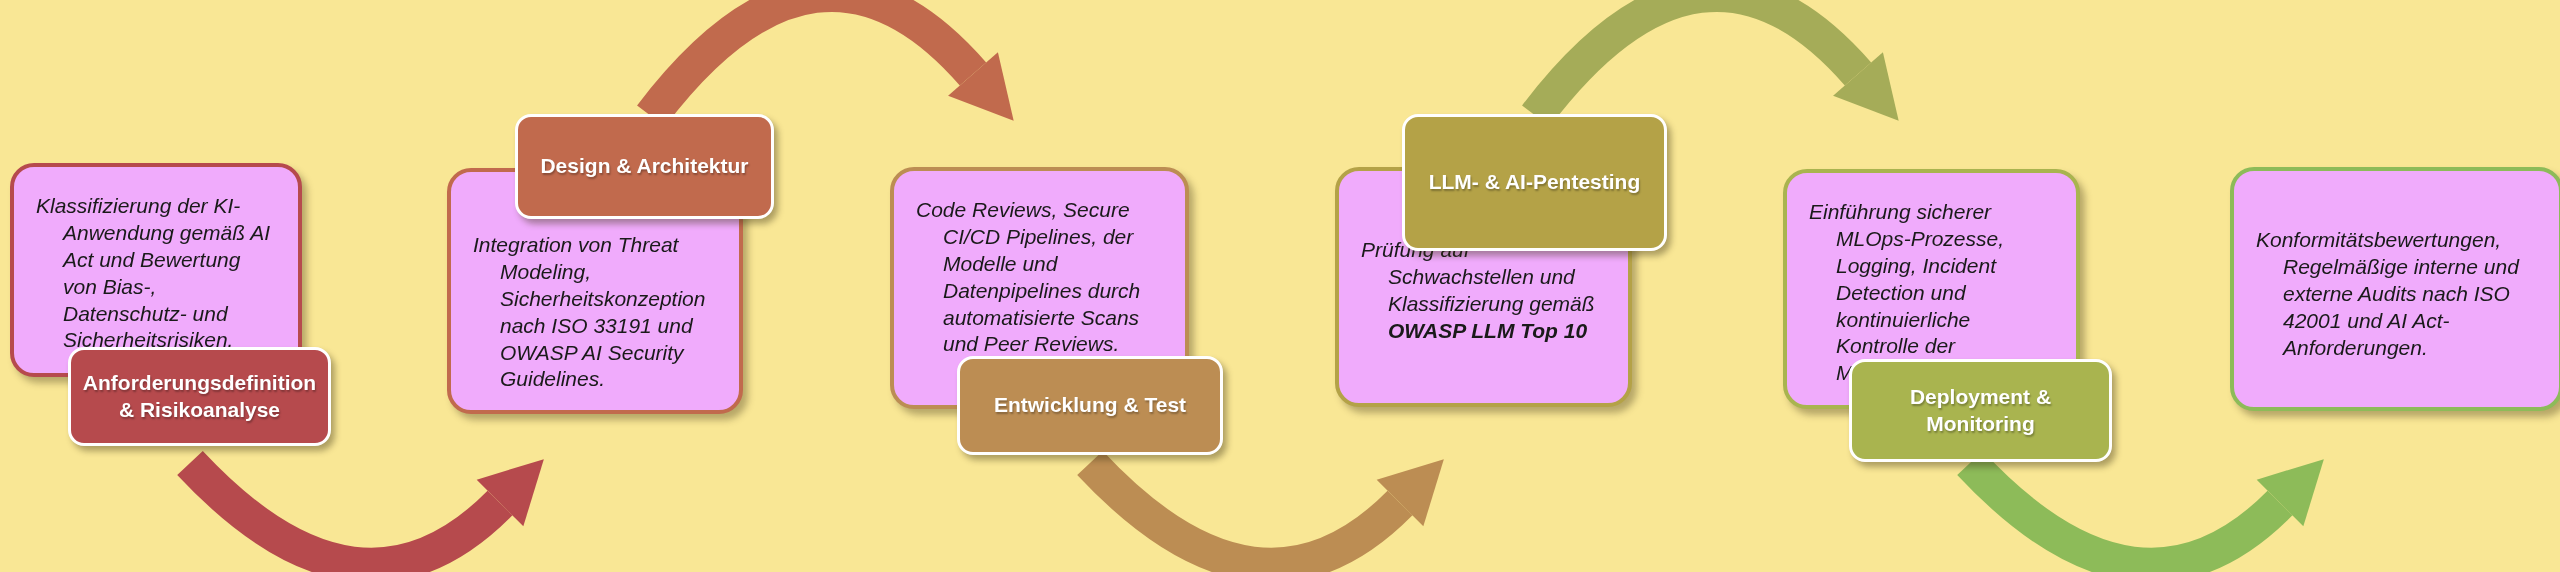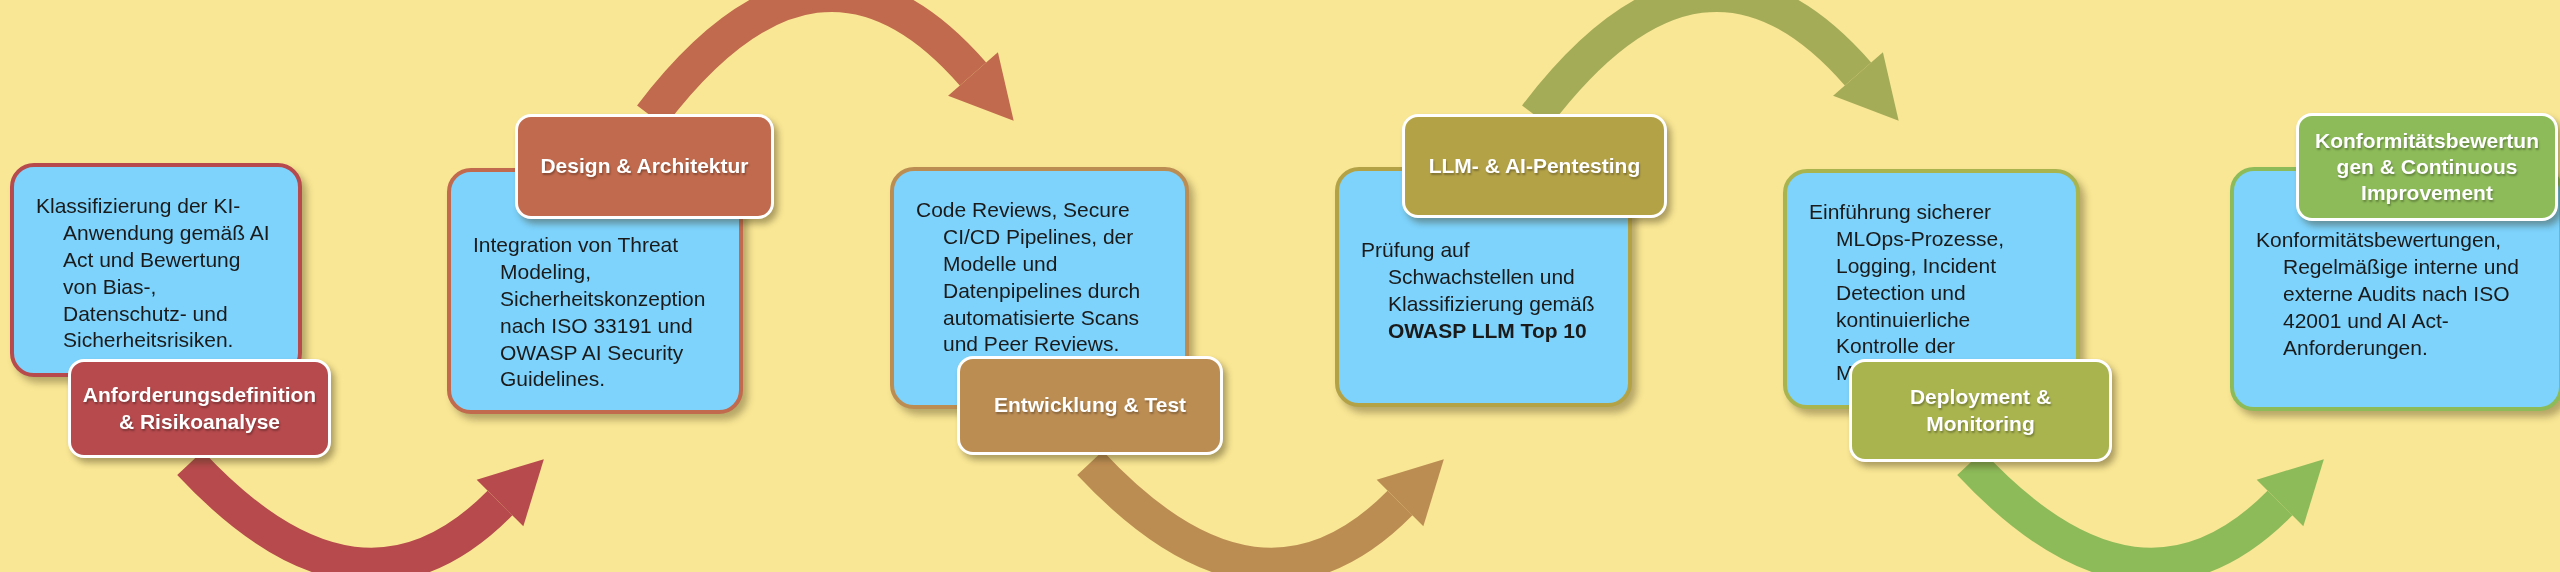--- a/index.html
+++ b/index.html
@@ -14,26 +14,27 @@
     position: relative;
     width: 2560px;
     height: 572px;
     background: var(--accent, #F9E795);
     overflow: hidden;
   }
   
   .card {
     position: absolute;
     box-sizing: border-box;
-    background: #7dd3fc;
+    background: #f0abfc;
     border: 4px solid var(--accent, #888);
     border-radius: 24px;
     box-shadow: 5px 6px 7px rgba(60, 50, 20, 0.35);
     padding: 26px 18px 16px 22px;
     z-index: 1;
+    font-style: italic;
   }
   .card p.body {
     margin: 0;
     font-size: 21px;
     line-height: 1.28;
     color: #1a1a1a;
     padding-left: 27px;
     text-indent: -27px;
     overflow-wrap: break-word;
   }
@@ -106,21 +107,21 @@
   <div class="arrow" style="left: 1950px; top: 455px; --accent: #8DBB59;">
     <svg width="385" height="117" viewBox="0 0 385 117">
       <path d="M 20 8 Q 190 190 330 48" fill="none" stroke="currentColor" stroke-width="35"></path>
       <polygon points="0,-33 62,0 0,33" fill="currentColor" transform="translate(330,48) rotate(-45)"></polygon>
     </svg>
   </div>
 
   <section class="card" style="left: 10px; top: 163px; width: 292px; height: 214px; --accent: #B64A4D;">
     <p class="body">Klassifizierung der KI-Anwendung gemäß AI Act und Bewertung von Bias-, Datenschutz- und Sicherheitsrisiken.</p>
   </section>
-  <div class="label" style="left: 68px; top: 359px; width: 263px; height: 99px; --accent: #B64A4D;">
+  <div class="label" style="left: 68px; top: 347px; width: 263px; height: 99px; --accent: #B64A4D;">
     <span>Anforderungsdefinition &amp; Risikoanalyse</span>
   </div>
 
   <section class="card" style="left: 447px; top: 168px; width: 296px; height: 246px; padding-top: 60px; --accent: #C16A4D;">
     <p class="body">Integration von Threat Modeling, Sicherheitskonzeption nach ISO 33191 und OWASP AI Security Guidelines.</p>
   </section>
   <div class="label" style="left: 515px; top: 114px; width: 259px; height: 105px; text-align: right; --accent: #C16A4D;">
     <span>Design &amp; Architektur</span>
   </div>
 
@@ -129,31 +130,28 @@
   </section>
   <div class="label" style="left: 957px; top: 356px; width: 266px; height: 99px; --accent: #BC8D53;">
     <span>Entwicklung &amp; Test</span>
   </div>
 
   <section class="card" style="left: 1335px; top: 167px; width: 297px; height: 240px; padding-top: 66px; --accent: #B4A247;">
     <p class="body">
       <span>Prüfung auf Schwachstellen und Klassifizierung gemäß </span><strong>OWASP LLM Top 10</strong>
     </p>
   </section>
-  <div class="label" style="left: 1402px; top: 114px; width: 265px; height: 104px; --accent: #B4A247;">
+  <div class="label" style="left: 1402px; top: 114px; width: 265px; height: 137px; --accent: #B4A247;">
     <span>LLM- &amp; AI-Pentesting</span>
   </div>
 
   <section class="card" style="left: 1783px; top: 169px; width: 297px; height: 240px; --accent: #A9B44F;">
     <p class="body">Einführung sicherer MLOps-Prozesse, Logging, Incident Detection und kontinuierliche Kontrolle der Modellintegrität.</p>
   </section>
   <div class="label" style="left: 1849px; top: 359px; width: 263px; height: 103px; justify-content: center; --accent: #A9B44F;">
     <span>Deployment &amp; Monitoring</span>
   </div>
 
   <section class="card" style="left: 2230px; top: 167px; width: 333px; height: 244px; padding-top: 56px; --accent: #8DBB59;">
     <p class="body">Konformitätsbewertungen, Regelmäßige interne und externe Audits nach ISO 42001 und AI Act-Anforderungen.</p>
   </section>
-  <div class="label" style="left: 2296px; top: 113px; width: 262px; height: 108px; --accent: #8DBB59;">
-    <span>Konformitätsbewertungen &amp; Continuous Improvement</span>
-  </div>
 
 </div>
 
 </body></html>

